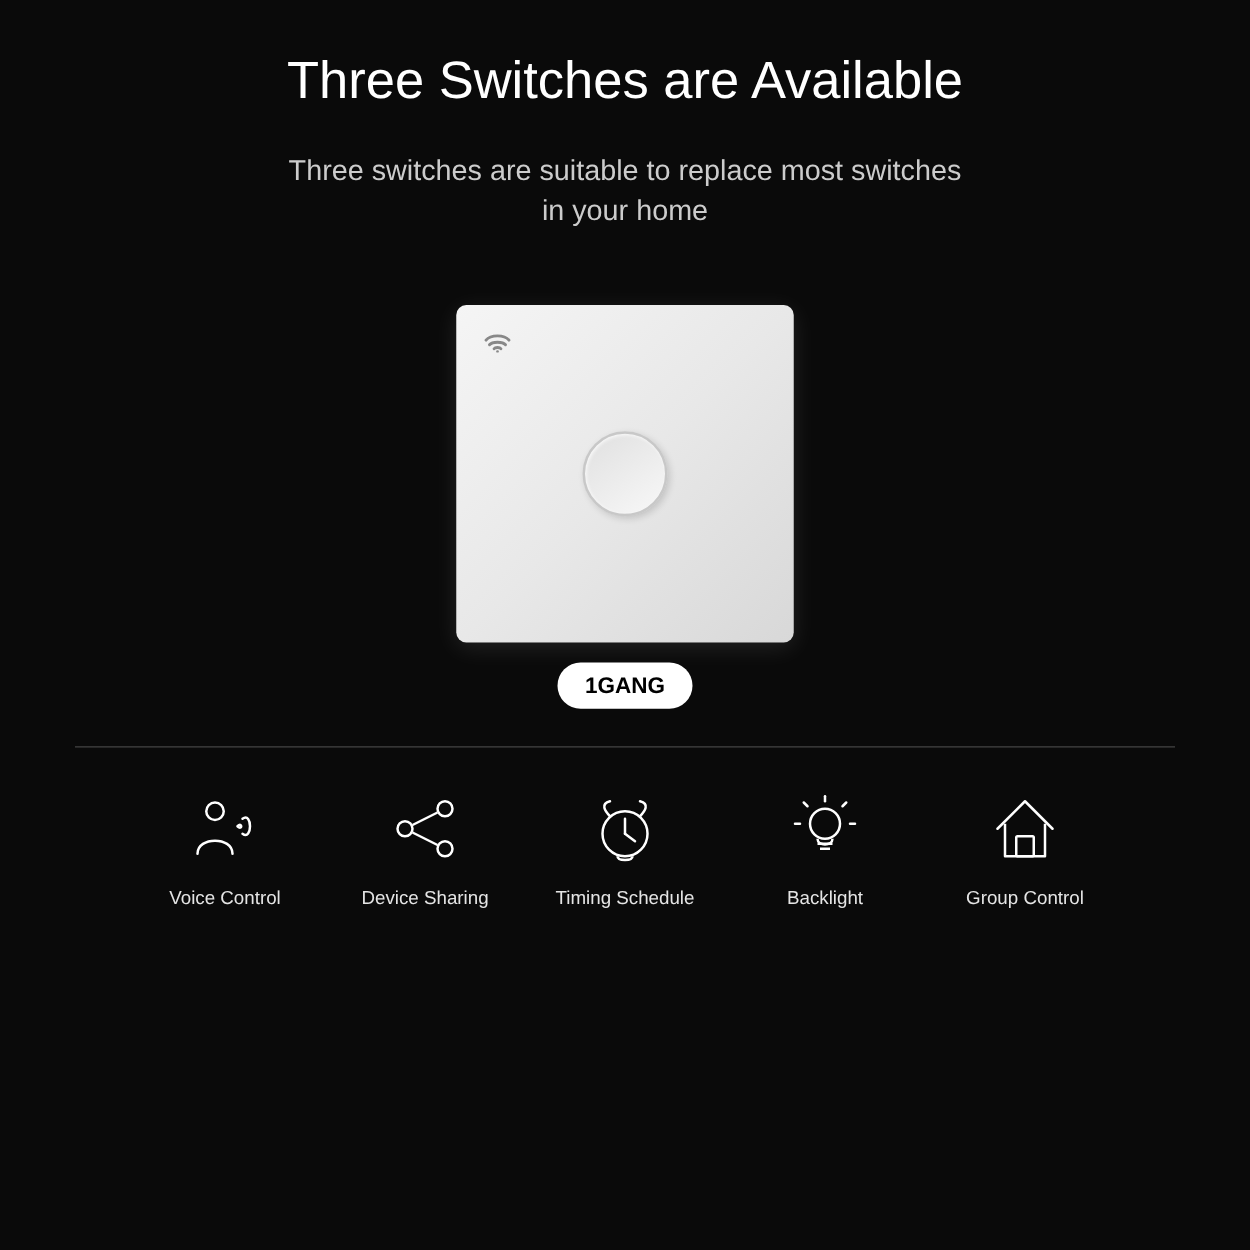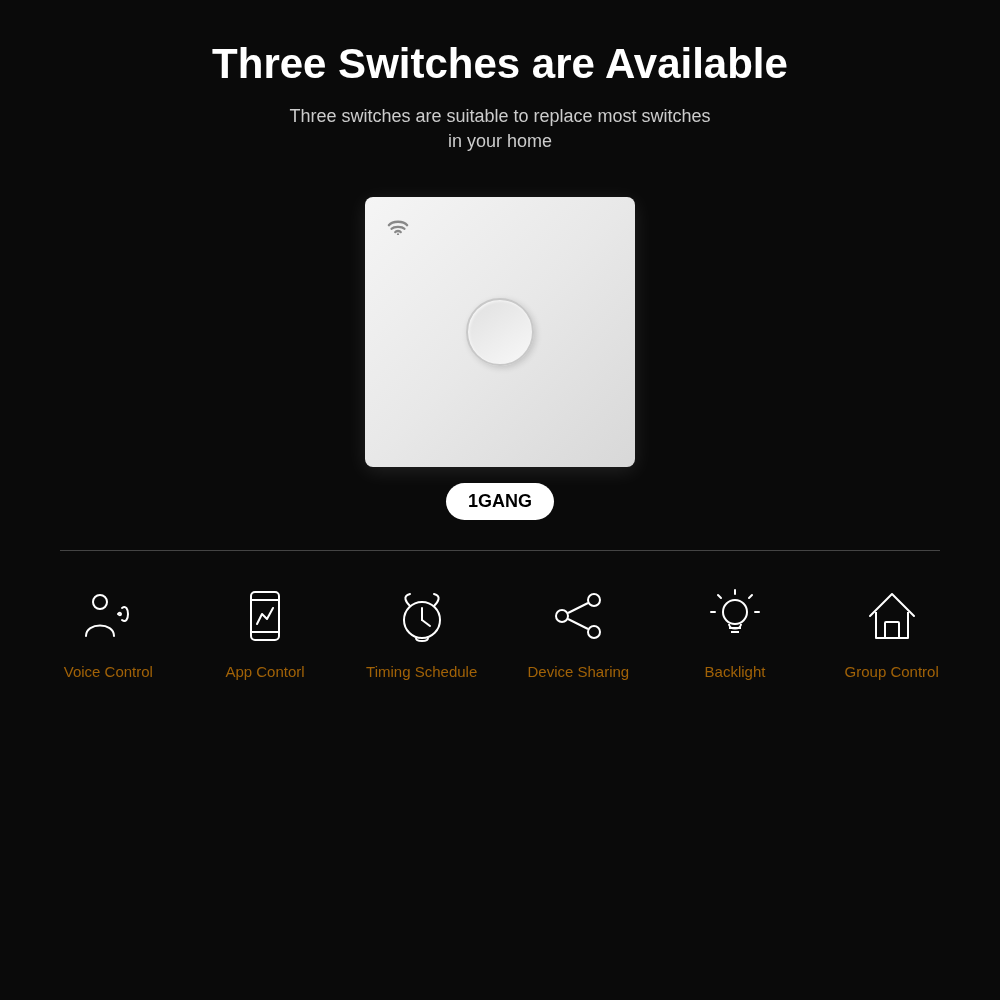--- a/index.html
+++ b/index.html
@@ -15,36 +15,36 @@
       align-items: center;
     }
 
     .header {
       text-align: center;
       padding: 40px 20px 20px;
     }
 
     .header h1 {
       font-size: 42px;
-      font-weight: bold;
+      font-weight: normal;
       color: white;
-      margin-bottom: 16px;
+      margin-bottom: 32px;
     }
 
     .header p {
-      font-size: 18px;
+      font-size: 23px;
       color: #cccccc;
       line-height: 1.4;
     }
 
     .switches-row {
       display: flex;
       justify-content: flex-end;
       gap: 30px;
-      margin: 23px 0 20px;
+      margin: 40px 0 20px;
     }
 
     .switch-item {
       display: flex;
       flex-direction: column;
       align-items: center;
       gap: 16px;
     }
 
     .switch-panel {
@@ -132,21 +132,21 @@
 
     .feature-icon svg {
       width: 60px;
       height: 60px;
       stroke: white;
       fill: none;
       stroke-width: 2;
     }
 
     .feature-label {
-      color: #a16207;
+      color: #e5e5e5;
       font-size: 15px;
       text-align: center;
       font-weight: 400;
     }
   </style>
 </head>
 <body>
 
 <div class="header">
   <h1>Three Switches are Available</h1>
@@ -187,69 +187,56 @@
         <circle cx="22" cy="16" r="7" stroke="white" stroke-width="2" fill="none"></circle>
         <path d="M8 50 C8 36, 36 36, 36 50" stroke="white" stroke-width="2" fill="none" stroke-linecap="round"></path>
 
         <path d="M40 28 C44 24, 44 32, 40 28" stroke="white" stroke-width="2" fill="none" stroke-linecap="round"></path>
         <path d="M44 22 C52 16, 52 40, 44 34" stroke="white" stroke-width="2" fill="none" stroke-linecap="round"></path>
       </svg>
     </div>
     <span class="feature-label">Voice Control</span>
   </div>
 
-  <div class="feature-item">
-    <div class="feature-icon">
-      <svg viewBox="0 0 60 60">
-
-        <rect x="16" y="6" width="28" height="48" rx="4" stroke="white" stroke-width="2" fill="none"></rect>
-        <line x1="16" y1="14" x2="44" y2="14" stroke="white" stroke-width="2"></line>
-        <line x1="16" y1="46" x2="44" y2="46" stroke="white" stroke-width="2"></line>
-
-        <polyline points="22,38 27,28 32,33 38,22" stroke="white" stroke-width="2" fill="none" stroke-linecap="round" stroke-linejoin="round"></polyline>
-      </svg>
-    </div>
-    <span class="feature-label">App Contorl</span>
-  </div>
-
-  <div class="feature-item">
-    <div class="feature-icon">
-      <svg viewBox="0 0 60 60">
-
-        <circle cx="30" cy="34" r="18" stroke="white" stroke-width="2" fill="none"></circle>
-        <line x1="30" y1="34" x2="30" y2="22" stroke="white" stroke-width="2" stroke-linecap="round"></line>
-        <line x1="30" y1="34" x2="38" y2="40" stroke="white" stroke-width="2" stroke-linecap="round"></line>
-
-        <path d="M18 20 C14 16, 10 10, 18 8" stroke="white" stroke-width="2" fill="none" stroke-linecap="round"></path>
-        <path d="M42 20 C46 16, 50 10, 42 8" stroke="white" stroke-width="2" fill="none" stroke-linecap="round"></path>
-
-        <path d="M24 52 C24 56, 36 56, 36 52" stroke="white" stroke-width="2" fill="none"></path>
-      </svg>
-    </div>
-    <span class="feature-label">Timing Schedule</span>
-  </div>
 
   <div class="feature-item">
     <div class="feature-icon">
       <svg viewBox="0 0 60 60">
 
         <circle cx="46" cy="14" r="6" stroke="white" stroke-width="2" fill="none"></circle>
         <circle cx="14" cy="30" r="6" stroke="white" stroke-width="2" fill="none"></circle>
         <circle cx="46" cy="46" r="6" stroke="white" stroke-width="2" fill="none"></circle>
         <line x1="20" y1="27" x2="40" y2="17" stroke="white" stroke-width="2"></line>
         <line x1="20" y1="33" x2="40" y2="43" stroke="white" stroke-width="2"></line>
       </svg>
     </div>
     <span class="feature-label">Device Sharing</span>
   </div>
 
   <div class="feature-item">
     <div class="feature-icon">
       <svg viewBox="0 0 60 60">
 
+        <circle cx="30" cy="34" r="18" stroke="white" stroke-width="2" fill="none"></circle>
+        <line x1="30" y1="34" x2="30" y2="22" stroke="white" stroke-width="2" stroke-linecap="round"></line>
+        <line x1="30" y1="34" x2="38" y2="40" stroke="white" stroke-width="2" stroke-linecap="round"></line>
+
+        <path d="M18 20 C14 16, 10 10, 18 8" stroke="white" stroke-width="2" fill="none" stroke-linecap="round"></path>
+        <path d="M42 20 C46 16, 50 10, 42 8" stroke="white" stroke-width="2" fill="none" stroke-linecap="round"></path>
+
+        <path d="M24 52 C24 56, 36 56, 36 52" stroke="white" stroke-width="2" fill="none"></path>
+      </svg>
+    </div>
+    <span class="feature-label">Timing Schedule</span>
+  </div>
+
+  <div class="feature-item">
+    <div class="feature-icon">
+      <svg viewBox="0 0 60 60">
+
         <circle cx="30" cy="26" r="12" stroke="white" stroke-width="2" fill="none"></circle>
         <path d="M24 38 C24 44, 36 44, 36 38" stroke="white" stroke-width="2" fill="none"></path>
         <line x1="24" y1="42" x2="36" y2="42" stroke="white" stroke-width="2"></line>
         <line x1="26" y1="46" x2="34" y2="46" stroke="white" stroke-width="2"></line>
 
         <line x1="30" y1="8" x2="30" y2="4" stroke="white" stroke-width="2" stroke-linecap="round"></line>
         <line x1="44" y1="12" x2="47" y2="9" stroke="white" stroke-width="2" stroke-linecap="round"></line>
         <line x1="16" y1="12" x2="13" y2="9" stroke="white" stroke-width="2" stroke-linecap="round"></line>
         <line x1="50" y1="26" x2="54" y2="26" stroke="white" stroke-width="2" stroke-linecap="round"></line>
         <line x1="10" y1="26" x2="6" y2="26" stroke="white" stroke-width="2" stroke-linecap="round"></line>

